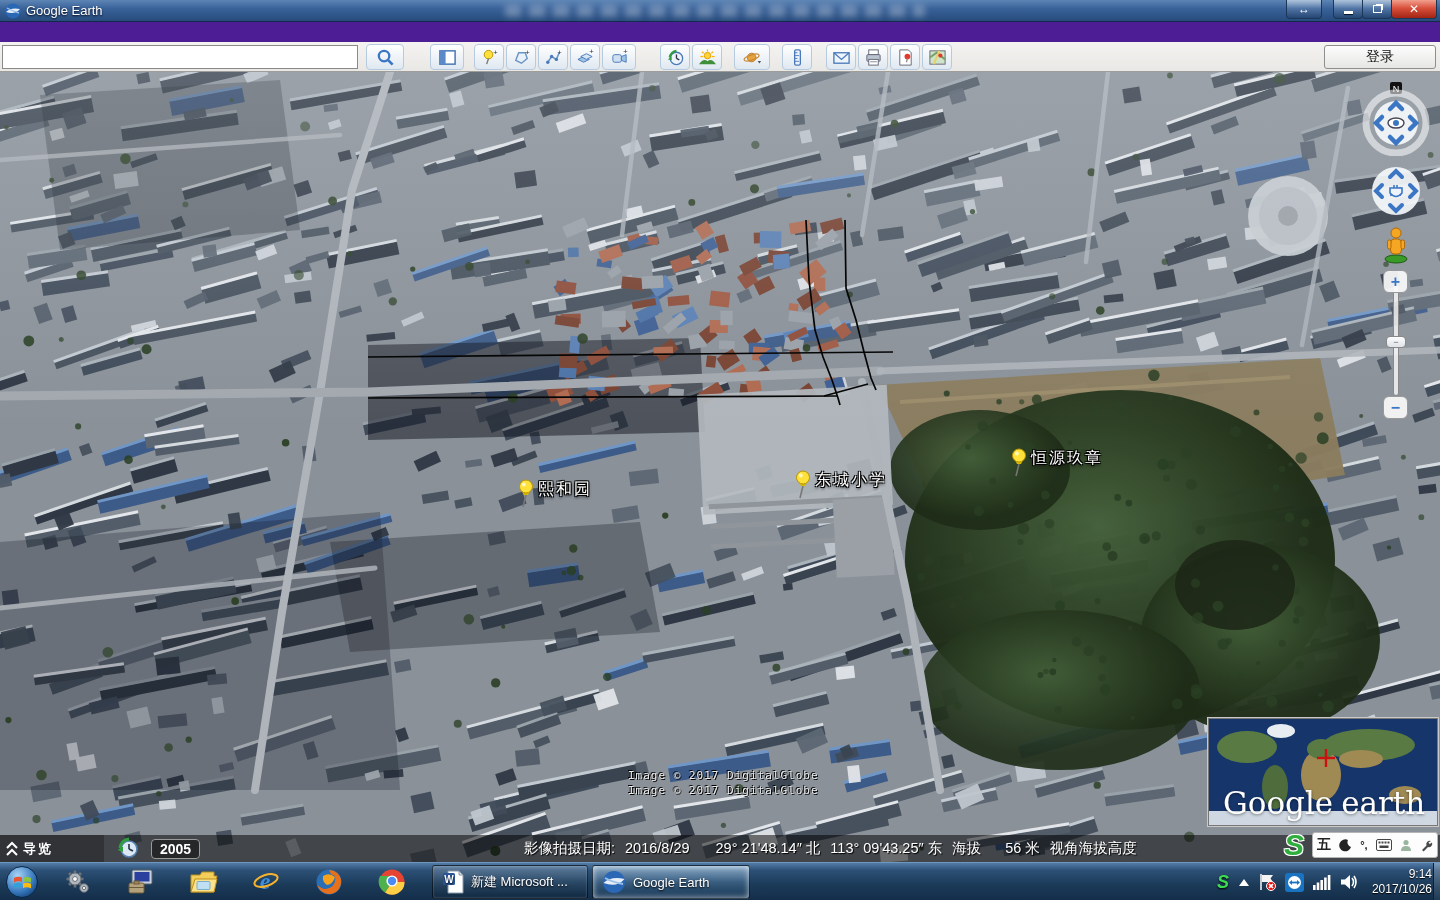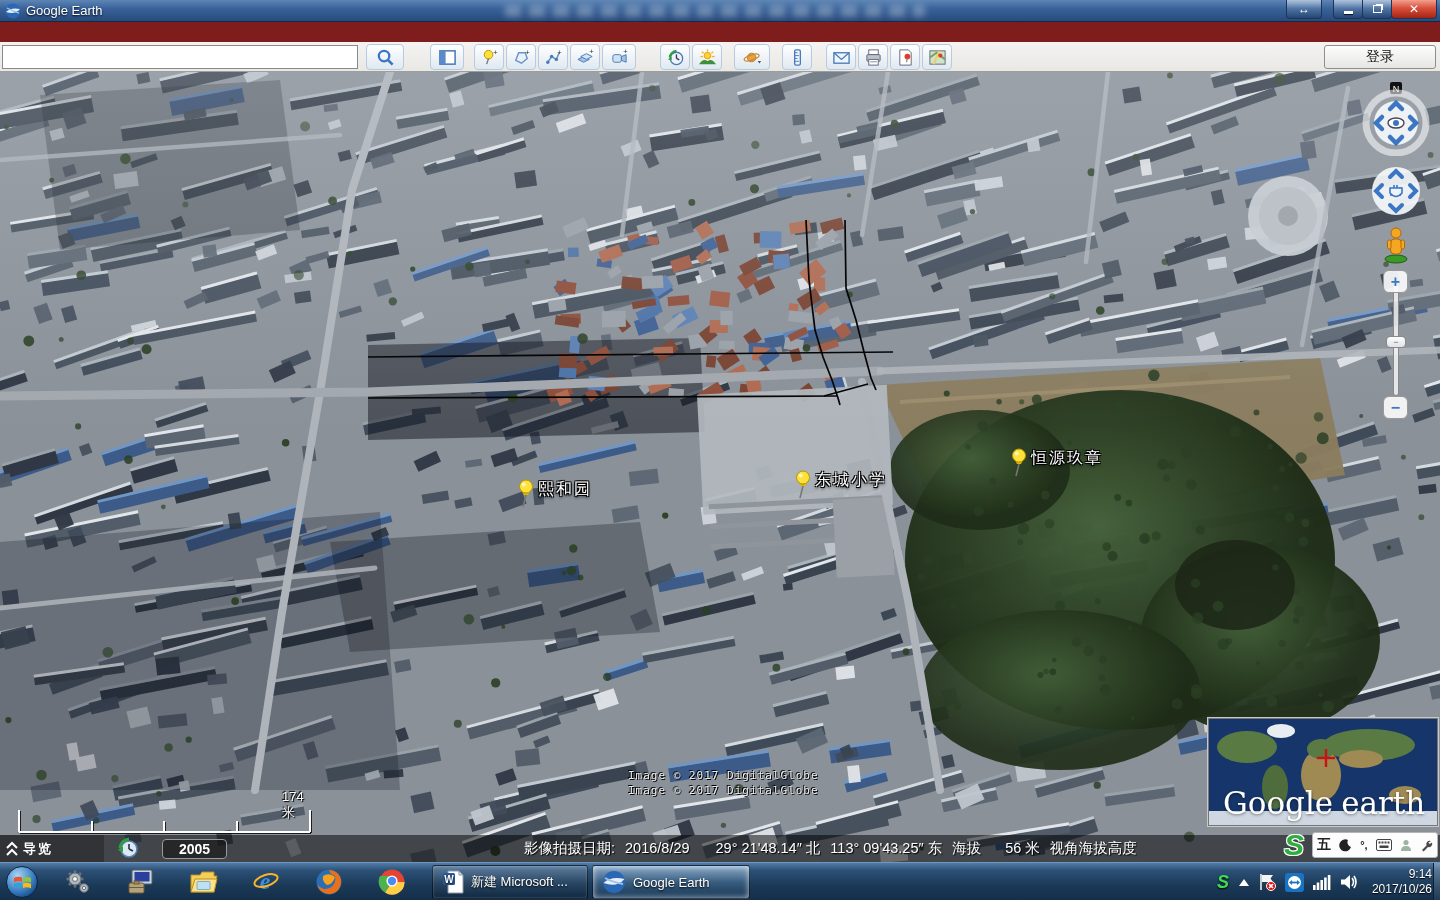--- a/index.html
+++ b/index.html
@@ -1,18 +1,18 @@
 <!DOCTYPE html>
 <html><head>
 <meta charset="utf-8">
 <style>
   *{margin:0;padding:0;box-sizing:border-box}
   html,body{width:1440px;height:900px;overflow:hidden;background:#000;
     font-family:"Liberation Sans","DejaVu Sans",sans-serif}
-  #screen{position:relative;width:1440px;height:900px;background:#7f1d1d}
+  #screen{position:relative;width:1440px;height:900px;background:#4c1d95}
 
   
   #titlebar{position:absolute;left:0;top:0;width:1440px;height:22px;
     background:linear-gradient(#5d85b4,#3a639a 40%,#274b7c);border-bottom:1px solid #12294a;color:#fff}
   #titlebar .ghost{position:absolute;left:505px;top:5px;width:420px;height:12px;border-radius:3px;
     filter:blur(3px);opacity:.5;
     background:repeating-linear-gradient(90deg,rgba(255,255,255,.55) 0 16px,rgba(255,255,255,0) 16px 24px)}
   #app-icon{position:absolute;left:5px;top:3px;width:16px;height:16px}
   #title-text{position:absolute;left:26px;top:3px;font-size:13px;text-shadow:0 1px 2px #001}
   .wc-group{position:absolute;right:3px;top:0;display:flex}
@@ -56,22 +56,22 @@
   #scalebar{position:absolute;left:18px;top:738px;z-index:5}
   #scale-label{position:absolute;left:264px;top:-21px;color:#fff;font-size:13px;
     text-shadow:1px 1px 1px #000,-1px -1px 1px #000}
   
   #status-strip{position:absolute;left:0;top:763px;width:1440px;height:27px;
     background:rgba(0,0,0,.52);z-index:5;color:#fff}
   #tour-tab{position:absolute;left:0;top:0;width:104px;height:27px;background:rgba(0,0,0,.25);
     display:flex;align-items:center}
   #tour-label{font-size:13px;font-weight:bold;margin-left:4px;letter-spacing:2px}
   #time-widget{position:absolute;left:117px;top:2px;display:flex;align-items:center}
-  #history-year{margin-left:22px;border:1px solid #9a9a9a;border-radius:4px;background:rgba(20,20,20,.6);
-    color:#fff;font-size:14px;font-weight:bold;padding:1px 16px}
+  #history-year{margin-left:11px;border:1px solid #9a9a9a;border-radius:4px;background:rgba(20,20,20,.6);
+    color:#fff;font-size:14px;font-weight:bold;padding:1px 8px}
   #status-text{position:absolute;left:524px;top:4px;font-size:14.5px;white-space:nowrap;
     text-shadow:1px 1px 1px #000}
   #status-text span{margin-right:10px}
   
   #overview{position:absolute;left:1208px;top:646px;width:230px;height:108px;z-index:6;
     border:1px solid #777;outline:1px solid #c9c9c9;background:#16366b}
   #overview-logo{position:absolute;left:0;bottom:4px;width:100%;color:#fff;z-index:2;
     font-family:"DejaVu Serif","Liberation Serif",serif;font-size:31px;
     text-shadow:0 1px 3px rgba(0,0,0,.5);display:flex;align-items:baseline;padding-left:14px}
   #overview-logo .g2{margin-left:8px}
@@ -1904,31 +1904,20 @@
           <circle cx="7.8" cy="5.5" r="2" fill="#fff7c0"></circle>
         </svg>
       <span class="pm-label">恒源玖章</span>
     </div>
 
     <div id="copyright">
       <div>Image © 2017 DigitalGlobe</div>
       <div>Image © 2017 DigitalGlobe</div>
     </div>
 
-    <div id="scalebar">
-      <span id="scale-label">174 米</span>
-      <svg width="294" height="26" style="filter:drop-shadow(1px 1px 0 rgba(0,0,0,.8))">
-        <line x1="1" y1="22" x2="292" y2="22" stroke="#fff" stroke-width="2"></line>
-        <line x1="1" y1="0" x2="1" y2="22" stroke="#fff" stroke-width="2"></line>
-        <line x1="74" y1="11" x2="74" y2="22" stroke="#fff" stroke-width="2"></line>
-        <line x1="146" y1="11" x2="146" y2="22" stroke="#fff" stroke-width="2"></line>
-        <line x1="219" y1="11" x2="219" y2="22" stroke="#fff" stroke-width="2"></line>
-        <line x1="292" y1="0" x2="292" y2="22" stroke="#fff" stroke-width="2"></line>
-      </svg>
-    </div>
 
     <div id="status-strip">
       <div id="tour-tab">
         <svg width="14" height="18" viewBox="0 0 14 18" style="margin-left:5px">
             <polyline points="2,8 7,3 12,8" fill="none" stroke="#fff" stroke-width="2"></polyline>
             <polyline points="2,15 7,10 12,15" fill="none" stroke="#fff" stroke-width="2"></polyline>
           </svg>
         <span id="tour-label">导览</span>
       </div>
       <div id="time-widget">

